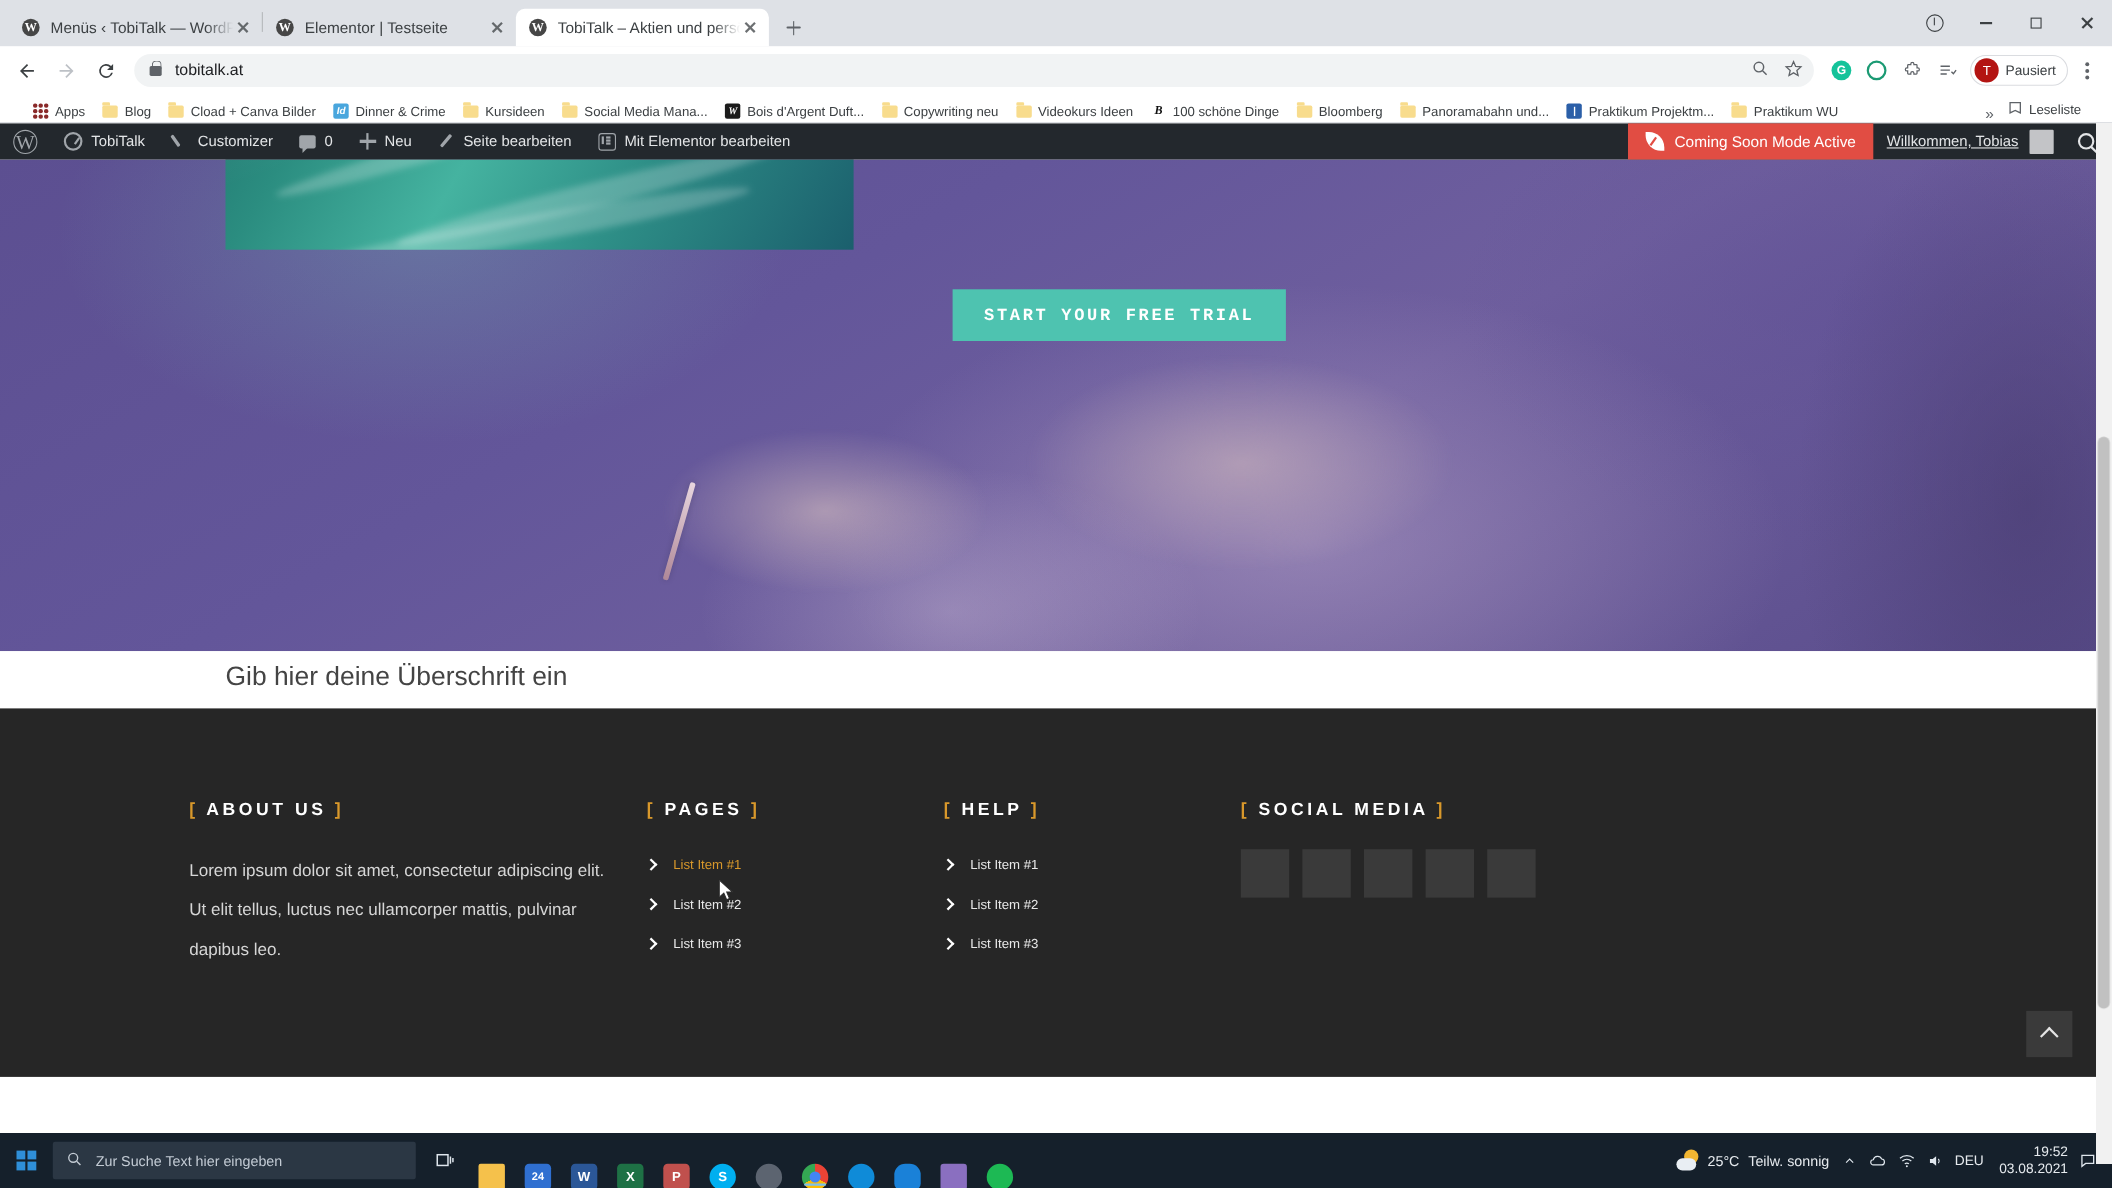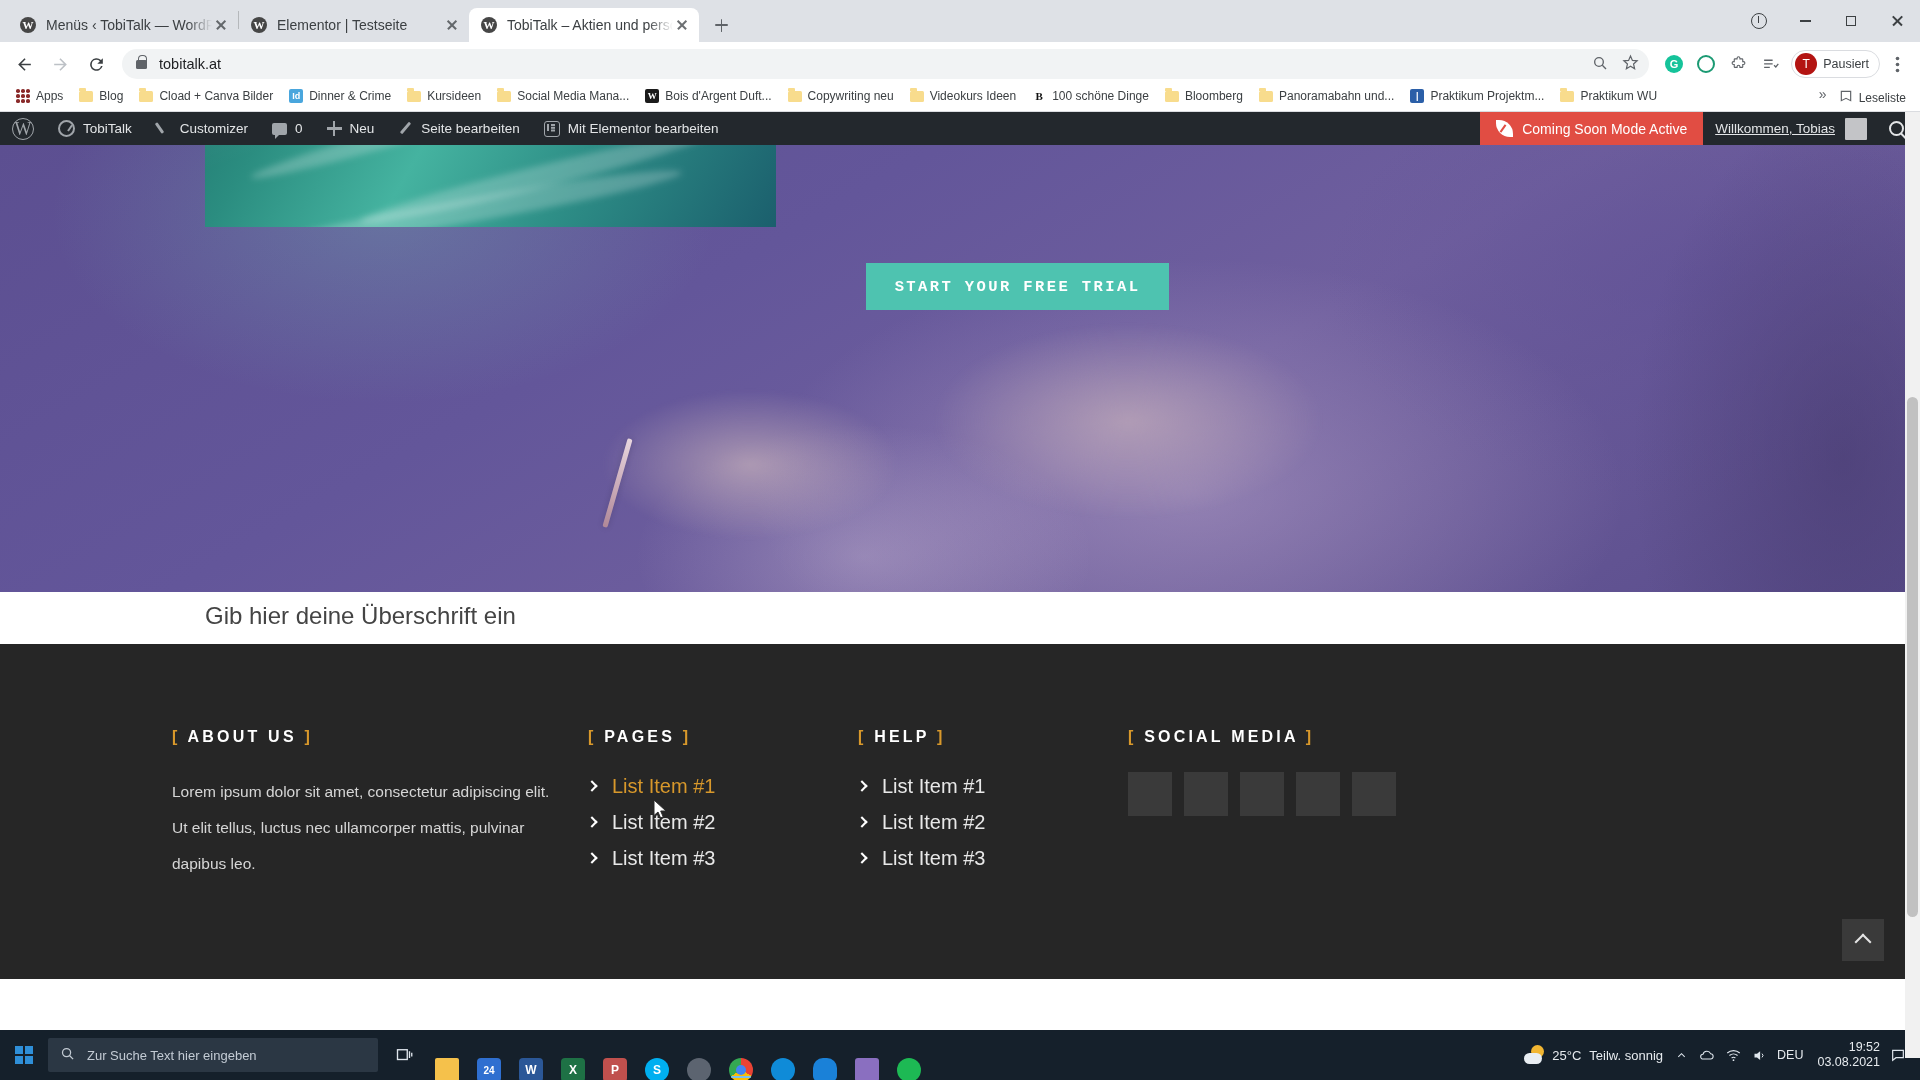--- a/index.html
+++ b/index.html
@@ -83,29 +83,29 @@
   .profile-pill {
     height:28px; border-radius:14px; background:#fff; border:1px solid #dadce0;
     display:flex; align-items:center; padding:0 10px 0 3px; gap:6px; margin-left:4px;
   }
   .profile-av { width:22px; height:22px; border-radius:50%; background:#b31412; color:#fff;
     font-size:12px; display:flex; align-items:center; justify-content:center;}
   .profile-txt{ font-size:12.5px; color:#3c4043; }
 
   
   .bookmarks {
-    height:26px; background:#fff; display:flex; align-items:flex-start;
-    padding:0 8px; font-size:12px; color:#3c4043; gap:0;
+    height:26px; background:#fff; display:flex; align-items:flex-end;
+    padding:0 22px; font-size:12px; color:#3c4043; gap:0;
     border-bottom:1px solid #dadce0;
   }
   .bm { display:flex; align-items:center; gap:6px; padding:3px 8px; white-space:nowrap; }
   .bm .fold { width:14px; height:11px; background:#f8dc8d; border-radius:1.5px; position:relative; flex:0 0 14px;}
   .bm .fold:before{content:""; position:absolute; left:0; top:-2.5px; width:7px; height:3px; background:#f8dc8d; border-radius:1px 1px 0 0;}
   .bm .sq { width:14px; height:14px; border-radius:2px; flex:0 0 14px; display:flex;
-            align-items:center; justify-content:center; color:#fff; font-size:9px; font-weight:bold;}
+            align-items:center; justify-content:center; color:#fff; font-size:9px; font-weight:bold;font-style:italic;}
   .bm-apps .grid { width:14px; height:14px; display:grid; grid-template-columns:repeat(3,1fr);
     grid-template-rows:repeat(3,1fr); gap:1.5px; flex:0 0 14px;}
   .bm-apps .grid i{ background:#8a2a2a; border-radius:50%; display:block;}
   .bm-overflow{ margin-left:auto; padding:0 6px; font-size:14px; color:#5f6368;}
   .bm-reading{ display:flex; align-items:center; gap:6px; padding:3px 6px;}
 
   
   .viewport { position:relative; width:1920px; height:946px; overflow:hidden; background:#fff;}
 
   
@@ -197,21 +197,21 @@
   .band{ height:52px; background:#fff; position:relative;}
   .band h2{ position:absolute; left:205px; top:10px; font-size:24px; font-weight:400; color:#444;}
 
   
   .footer{ background:#262626; height:335px; position:relative;}
   .fcol{ position:absolute; top:84px; }
   .fhead{ font-size:16px; letter-spacing:3.2px; font-weight:700; color:#fff; white-space:nowrap;}
   .fhead b{ color:#d8982b; font-weight:700;}
   .fbody{ margin-top:28px; color:#d6d6d6; font-size:15.5px; line-height:36px; width:380px;}
   .flist{ margin-top:22px; list-style:none;}
-  .flist li{ display:flex; align-items:center; gap:16px; height:36px; color:#e8e8e8; font-size:20px;}
+  .flist li{ display:flex; align-items:center; gap:16px; height:36px; color:#e8e8e8; font-size:12px;}
   .flist li.hot{ color:#d8982b;}
   .chev{ width:8px; height:8px; border-right:2.6px solid #fff; border-top:2.6px solid #fff;
     transform:rotate(45deg); flex:0 0 8px;}
   .flist li.hot .chev{ border-color:#fff;}
   .social{ margin-top:26px; display:flex; gap:12px;}
   .sq-social{ width:44px; height:44px; background:#3a3a3a;}
   .totop{
     position:absolute; right:36px; bottom:18px; width:42px; height:42px; background:#3a3a3a;
     display:flex; align-items:center; justify-content:center;
   }

